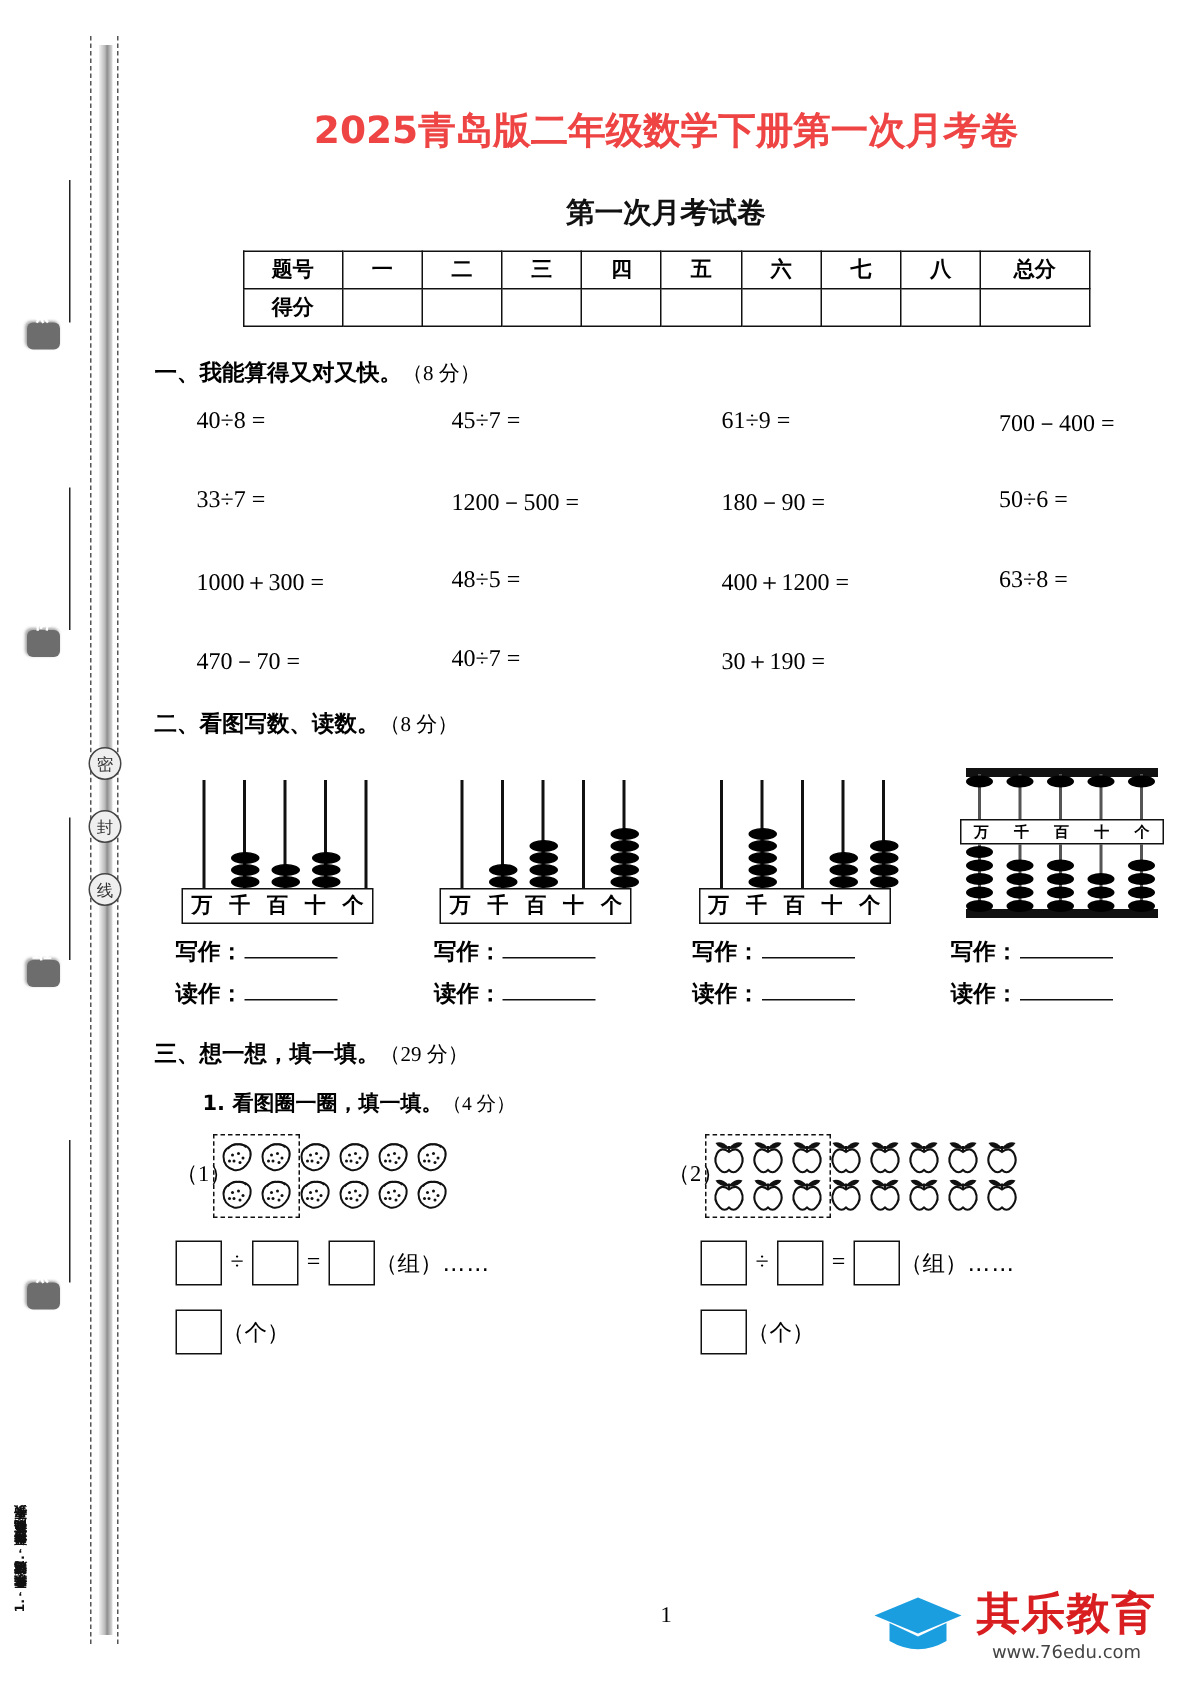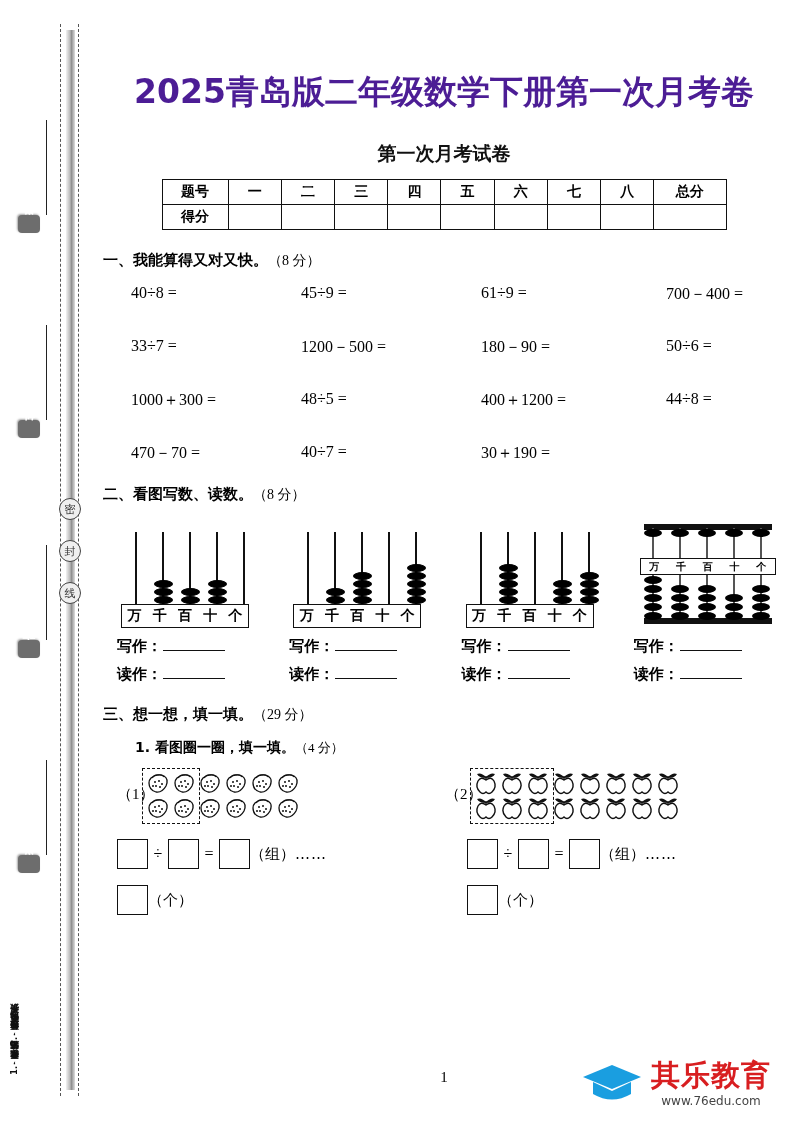--- a/index.html
+++ b/index.html
@@ -70,24 +70,24 @@
     color:#111;
   }
 
   
   .page { position:absolute; left:95px; top:0; width:698px; height:1122px; }
 
   .title {
     text-align:center;
     font-family:"DejaVu Sans","Liberation Sans",sans-serif;
     font-weight:bold;
-    font-size:33px;
+    font-size:25px;
     letter-spacing:0px;
     margin-top:70px;
-    color:#4c1d95;
+    color:#ef4444;
   }
   .subtitle {
     text-align:center;
     font-family:"DejaVu Sans","Liberation Sans",sans-serif;
     font-weight:bold;
     font-size:19px;
     margin-top:26px;
     color:#111;
   }
   .meta {
@@ -360,31 +360,31 @@
           <td class="tot"></td>
         </tr>
       </tbody>
   </table>
 
   <div class="sec-head">
     <span>一、我能算得又对又快。</span><span class="pts">（8 分）</span>
   </div>
   <div class="calc-grid" id="calc-grid">
       <div>40÷8 =</div>
-      <div>45÷9 =</div>
+      <div>45÷7 =</div>
       <div>61÷9 =</div>
       <div>700－400 =</div>
       <div>33÷7 =</div>
       <div>1200－500 =</div>
       <div>180－90 =</div>
       <div>50÷6 =</div>
       <div>1000＋300 =</div>
       <div>48÷5 =</div>
       <div>400＋1200 =</div>
-      <div>44÷8 =</div>
+      <div>63÷8 =</div>
       <div>470－70 =</div>
       <div>40÷7 =</div>
       <div>30＋190 =</div>
     </div>
 
   <div class="sec-head">
     <span>二、看图写数、读数。</span><span class="pts">（8 分）</span>
   </div>
   <div class="counters" id="counters">
       <div class="counter-cell">

